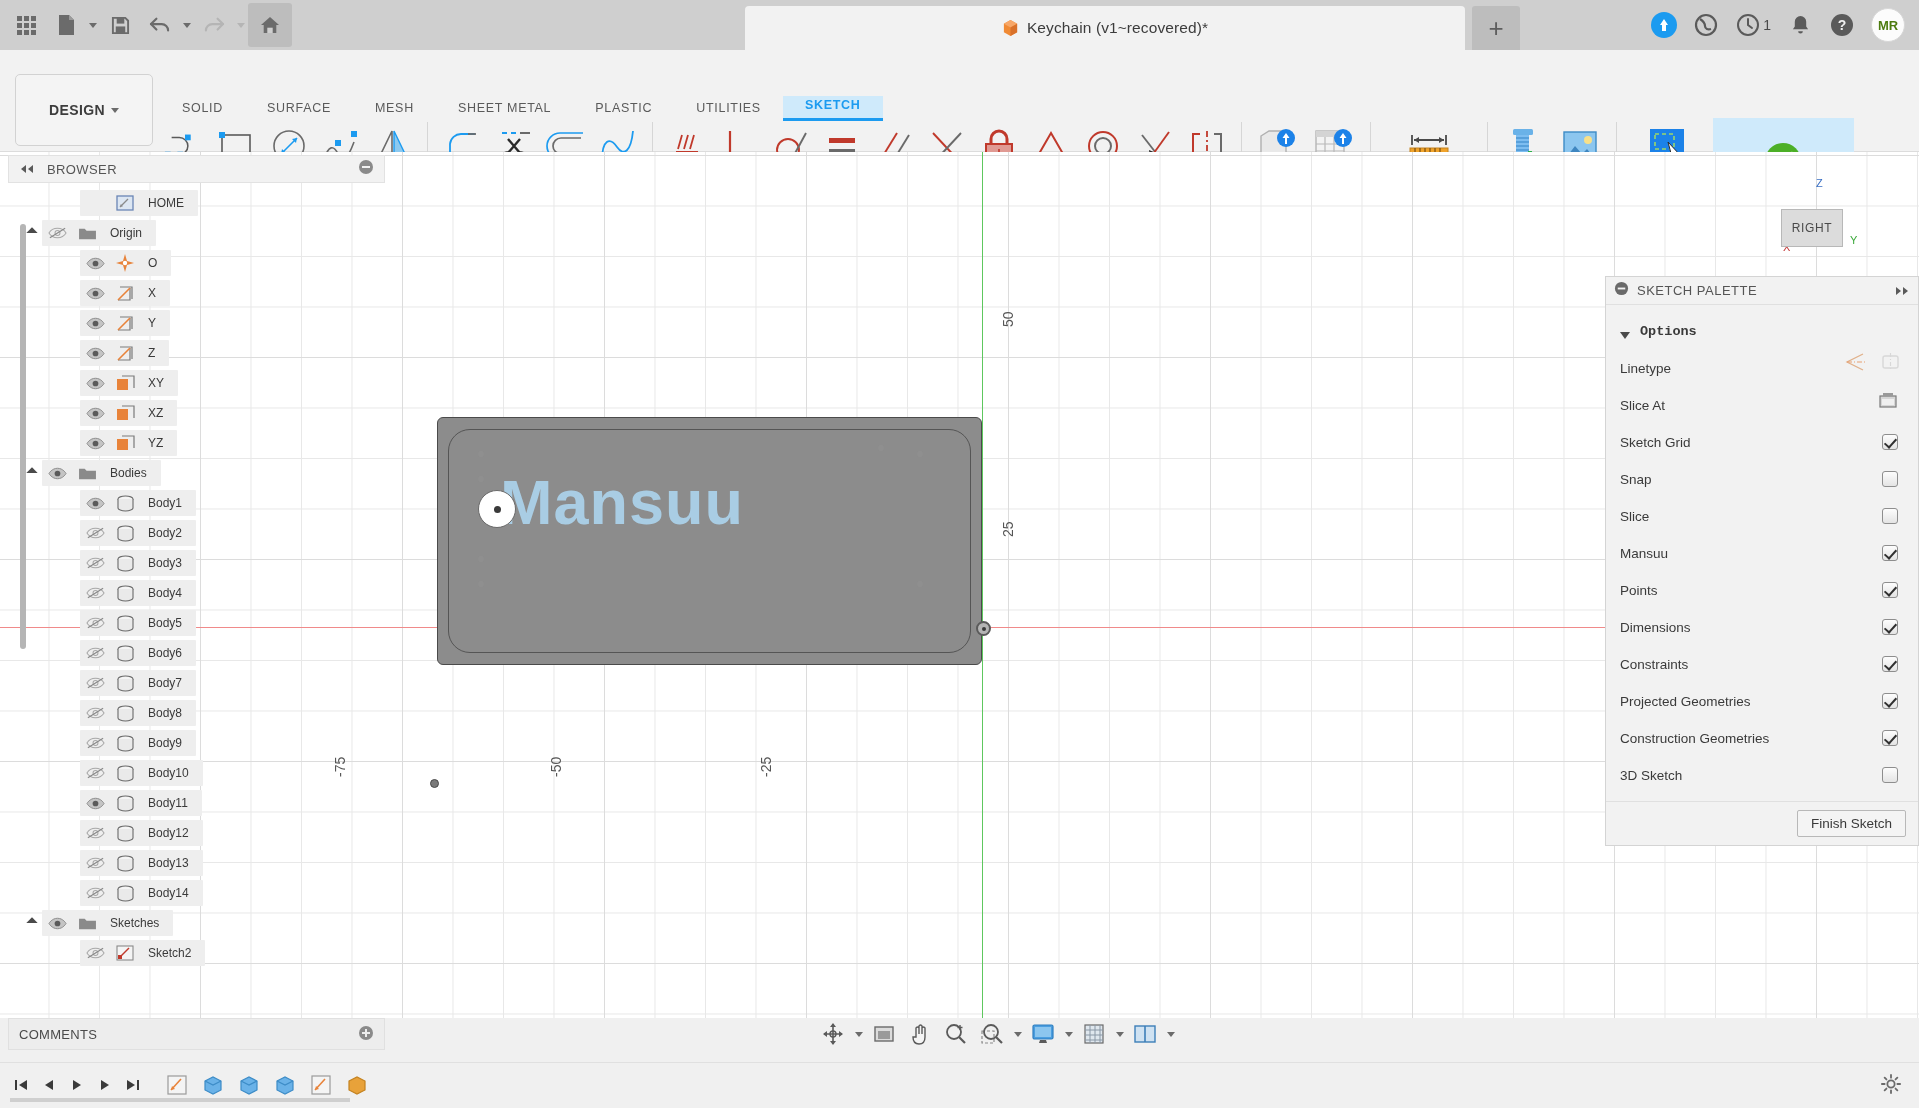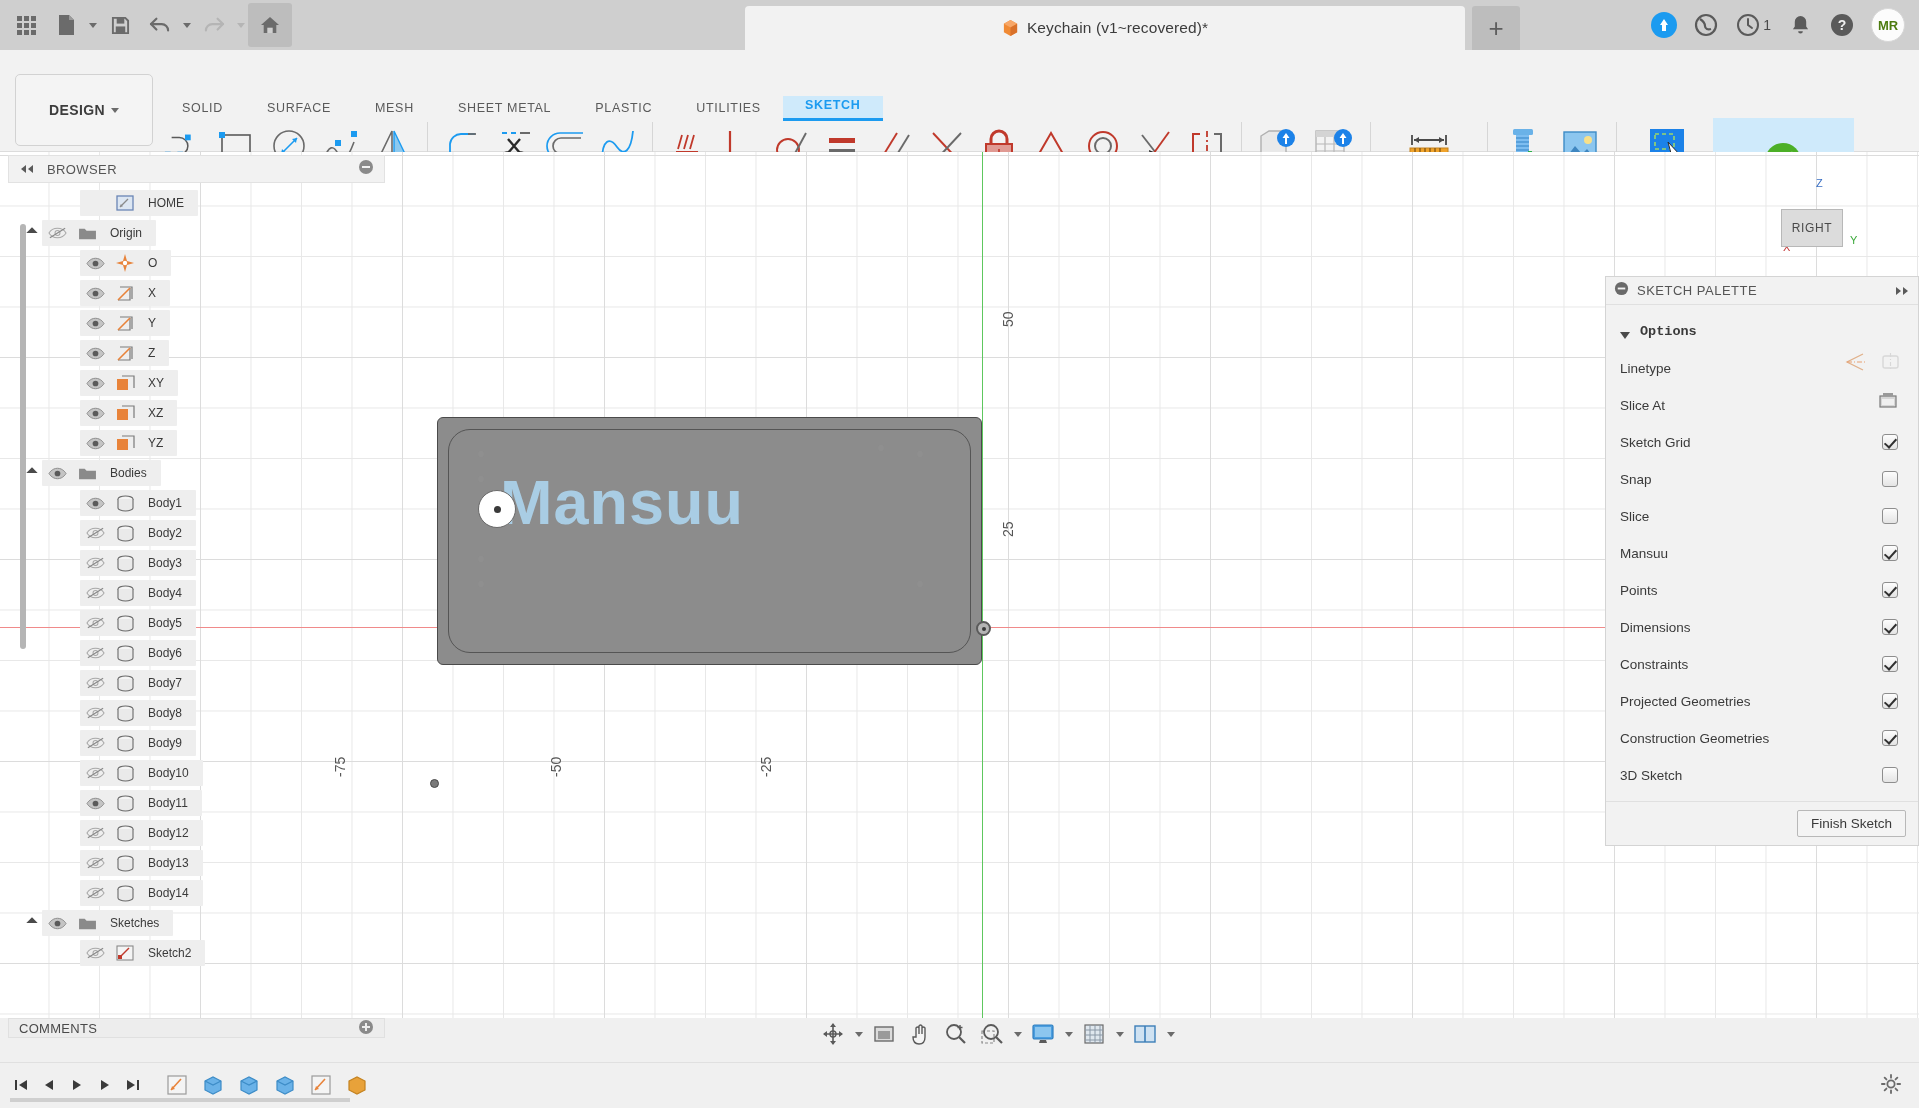--- a/index.html
+++ b/index.html
@@ -173,21 +173,21 @@
   .tw-arrow { width: 20px; display: flex; justify-content: center; align-items: center; }
   .arw { width: 0; height: 0; border-left: 8px solid #4a4a4a; border-bottom: 8px solid transparent; transform: rotate(45deg); }
   .eye { width: 30px; display: flex; justify-content: center; align-items: center; cursor: pointer; }
   .ticon { width: 30px; display: flex; justify-content: center; align-items: center; }
   .tlabel { padding-left: 8px; white-space: nowrap; }
   .scrollbar {
     position: absolute; left: 12px; top: 36px; width: 6px; height: 425px;
     background: #b5b5b5; border-radius: 3px;
   }
   .comments {
-    position: absolute; left: 8px; top: 1018px; width: 377px; height: 20px;
+    position: absolute; left: 8px; top: 1018px; width: 377px; height: 32px;
     background: #ededed; border: 1px solid #e0e0e0; display: flex; align-items: center;
     justify-content: space-between; padding: 0 10px;
   }
   .comments span { font-size: 13px; color: #4a4a4a; letter-spacing: .3px; }
 
   
   .palette {
     position: absolute; left: 1605px; top: 276px; width: 314px; height: 570px;
     background: #f2f2f2; border: 1px solid #d4d4d4;
   }

